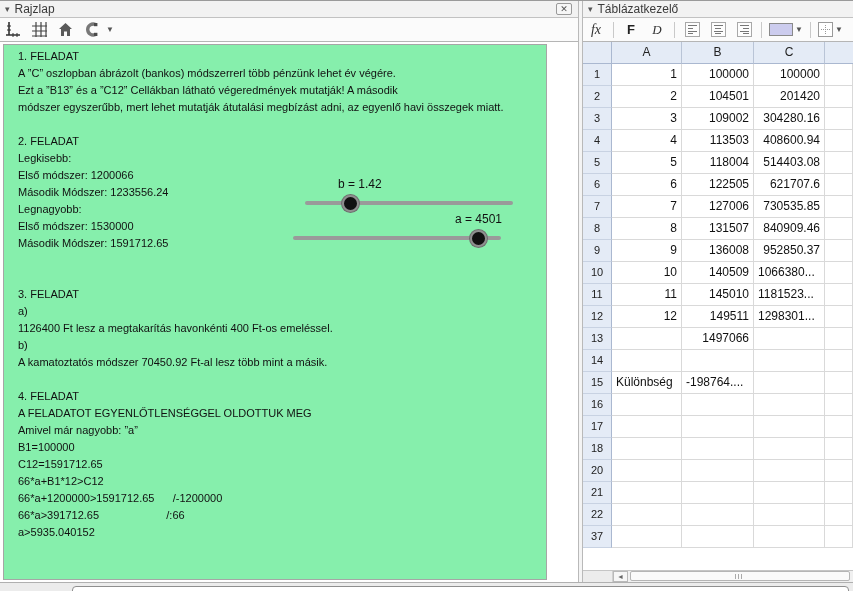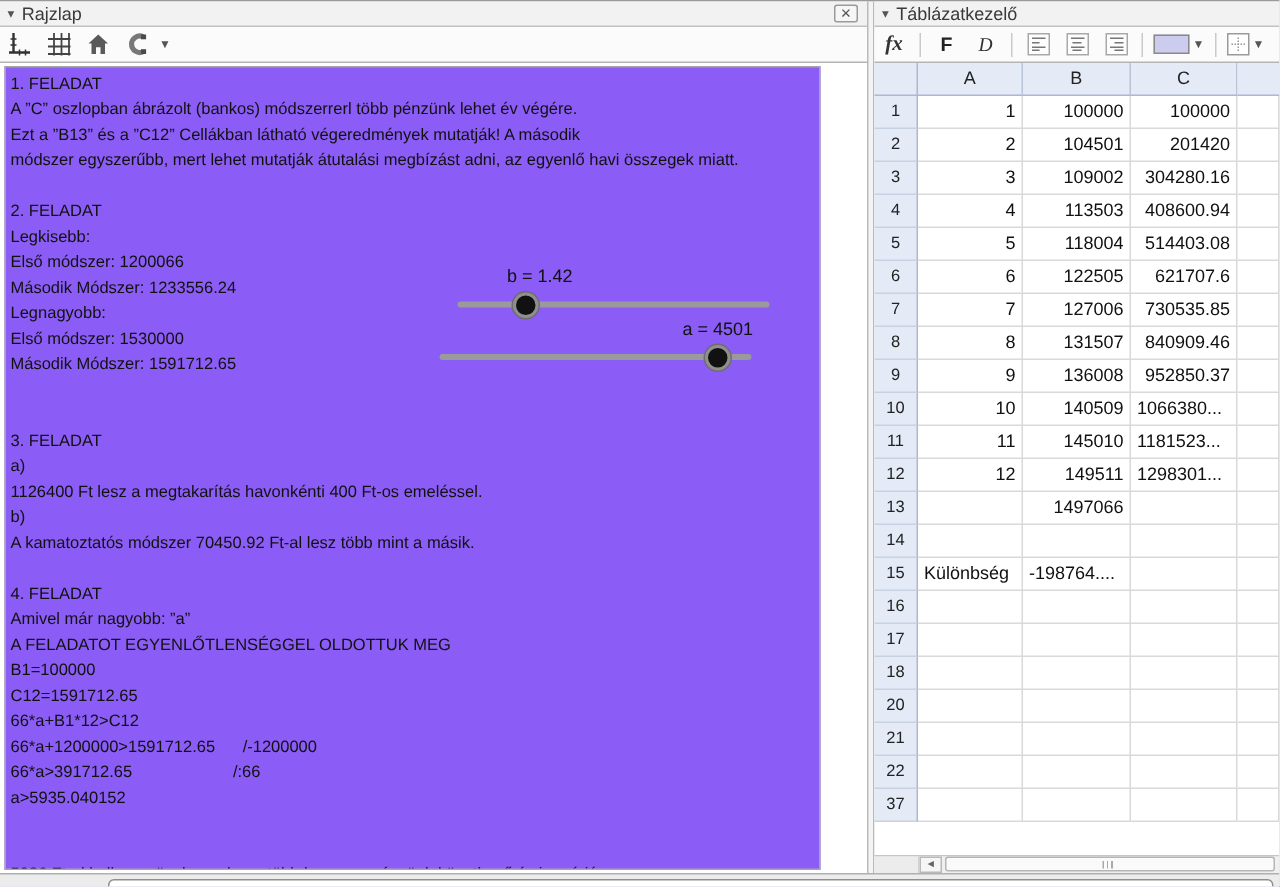--- a/index.html
+++ b/index.html
@@ -20,37 +20,37 @@
   .closebtn{position:absolute;right:5px;top:2px;width:16px;height:12px;border:1px solid #9a9a9a;
             background:#f6f6f6;border-radius:2px;font-size:9px;line-height:11px;text-align:center;
             color:#555;box-sizing:border-box;}
   
   .toolbar{position:absolute;left:0;top:17px;right:0;height:24px;background:#fbfbfb;
            border-bottom:1px solid #b5b5b5;display:flex;align-items:center;box-sizing:border-box;}
   .tbtn{display:flex;align-items:center;justify-content:center;height:20px;min-width:20px;
         margin:0 3px;cursor:pointer;}
   .tsep{width:1px;height:16px;background:#c9c9c9;margin:0 4px;}
   .ddarrow{font-size:8px;color:#555;margin-left:2px;}
-  .fx-label{font-family:"Liberation Serif",serif;font-style:italic;font-size:14px;color:#333;font-weight:bold;}
+  .fx-label{font-family:"Liberation Serif",serif;font-style:italic;font-size:14px;color:#333;}
   .bold-label{font-weight:bold;font-size:13px;color:#222;}
   .italic-label{font-style:italic;font-size:13px;font-family:"Liberation Serif",serif;color:#333;}
   .alignbox{width:15px;height:15px;border:1px solid #a8a8a8;background:#fdfdfd;display:flex;
             flex-direction:column;justify-content:center;gap:2px;padding:2px;box-sizing:border-box;}
   .alignbox i{display:block;height:1px;background:#777;}
   .al-left i:nth-child(even){width:60%;} .al-left i:nth-child(odd){width:100%;}
   .al-center i{margin:0 auto;} .al-center i:nth-child(even){width:60%;} .al-center i:nth-child(odd){width:100%;}
   .al-right i{margin-left:auto;} .al-right i:nth-child(even){width:60%;} .al-right i:nth-child(odd){width:100%;}
   .swatch{width:24px;height:13px;border:1px solid #8a8a8a;box-sizing:border-box;}
   .borderbox{width:15px;height:15px;border:1px solid #9a9a9a;background:#fff;position:relative;box-sizing:border-box;}
   .borderbox:before{content:"";position:absolute;left:2px;top:6px;right:2px;border-top:1px dotted #999;}
   .borderbox:after{content:"";position:absolute;top:2px;left:6px;bottom:2px;border-left:1px dotted #999;}
   
   #canvas{position:absolute;left:0;top:41px;width:578px;height:540px;background:#fff;}
   #textbox{position:absolute;left:3px;top:2px;width:544px;height:536px;border:1px solid #a6a6a6;
-           background:#8b5cf6;box-sizing:border-box;padding:3px 0 0 3px;overflow:hidden;}
+           background:#86efac;box-sizing:border-box;padding:3px 0 0 14px;overflow:hidden;}
   .text-line{height:17px;font-size:11px;line-height:17px;white-space:pre;color:#111;}
   .slider-label{position:absolute;font-size:12px;color:#111;}
   .slider-track{position:absolute;height:4px;background:#9a9a9a;border-radius:2px;}
   .slider-knob{position:absolute;width:13px;height:13px;border-radius:50%;background:#111;
                border:2px solid #8f8f8f;box-shadow:0 0 0 1px #6e6e6e;box-sizing:content-box;}
   
   .shead{position:absolute;left:0;top:41px;right:0;height:22px;display:flex;}
   .corner{width:29px;background:#e4ebf6;border-right:1px solid #aab8d0;border-bottom:1px solid #aab8d0;box-sizing:border-box;}
   .chead{background:#e4ebf6;border-right:1px solid #b9c4d6;border-bottom:1px solid #aab8d0;
          text-align:center;font-size:12px;line-height:21px;color:#222;box-sizing:border-box;}
@@ -136,22 +136,22 @@
             <div class="text-line">Második Módszer: 1591712.65</div>
             <div class="text-line"></div>
             <div class="text-line"></div>
             <div class="text-line">3. FELADAT</div>
             <div class="text-line">a)</div>
             <div class="text-line">1126400 Ft lesz a megtakarítás havonkénti 400 Ft-os emeléssel.</div>
             <div class="text-line">b)</div>
             <div class="text-line">A kamatoztatós módszer 70450.92 Ft-al lesz több mint a másik.</div>
             <div class="text-line"></div>
             <div class="text-line">4. FELADAT</div>
+            <div class="text-line">A FELADATOT EGYENLŐTLENSÉGGEL OLDOTTUK MEG</div>
             <div class="text-line">Amivel már nagyobb: ”a”</div>
-            <div class="text-line">A FELADATOT EGYENLŐTLENSÉGGEL OLDOTTUK MEG</div>
             <div class="text-line">B1=100000</div>
             <div class="text-line">C12=1591712.65</div>
             <div class="text-line">66*a+B1*12&gt;C12</div>
             <div class="text-line">66*a+1200000&gt;1591712.65      /-1200000</div>
             <div class="text-line">66*a&gt;391712.65                      /:66</div>
             <div class="text-line">a&gt;5935.040152</div>
             <div class="text-line"></div>
             <div class="text-line"></div>
             <div class="text-line">5936 Ft-al kellene növelnem, hogy több legyen a pénzünk következő év januárjára.</div>
           </div>

